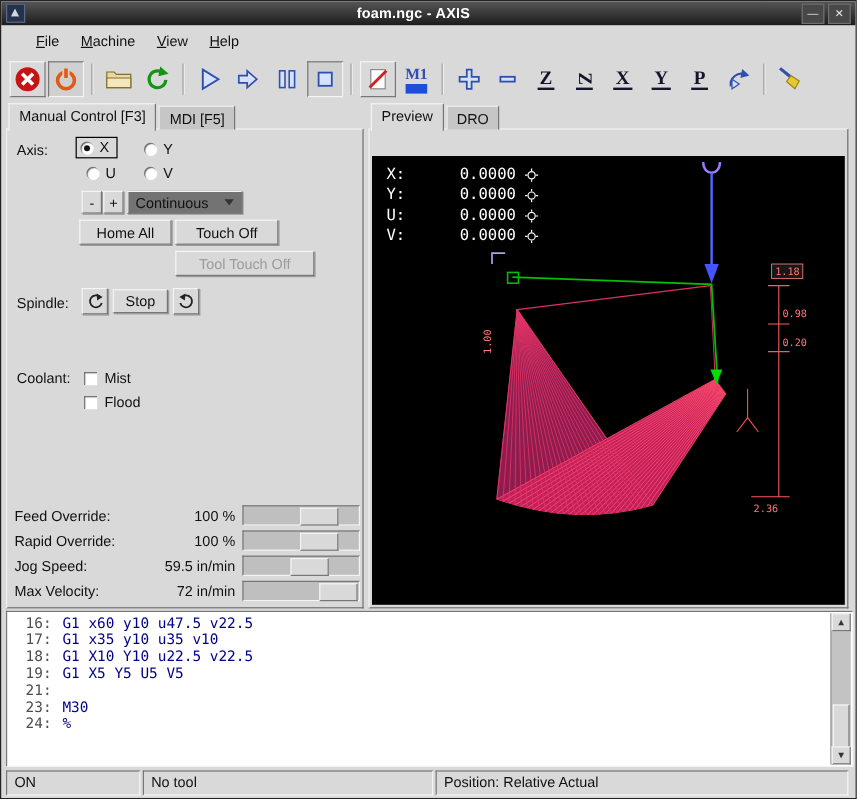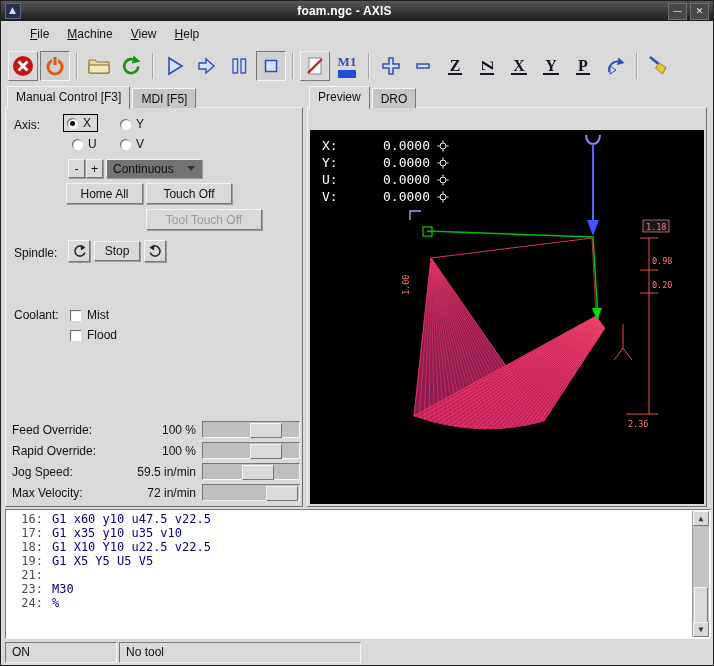--- a/index.html
+++ b/index.html
@@ -440,14 +440,15 @@
     </div>
     <div class="vsb">
       <div class="sb-arrow" style="top:0;">▲</div>
       <div class="sb-thumb" style="top:76px;height:37px;"></div>
       <div class="sb-arrow" style="bottom:0;">▼</div>
     </div>
   </div>
 
   <div class="status-cell" style="left:4px;width:112px;">ON</div>
   <div class="status-cell" style="left:118px;width:242px;">No tool</div>
+  <div class="status-cell" style="left:362px;width:344px;">Position: Relative Actual</div>
 
 </div>
 
 </body></html>

